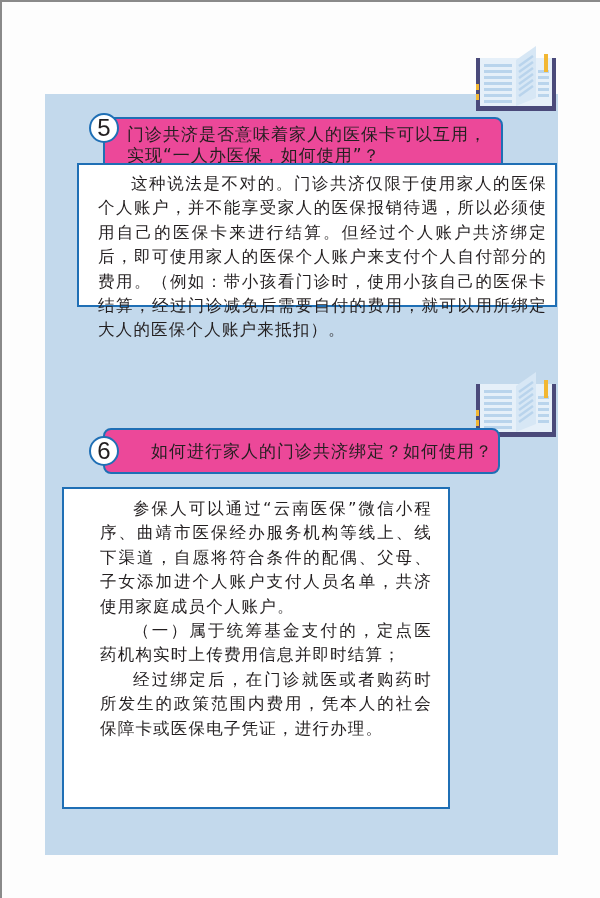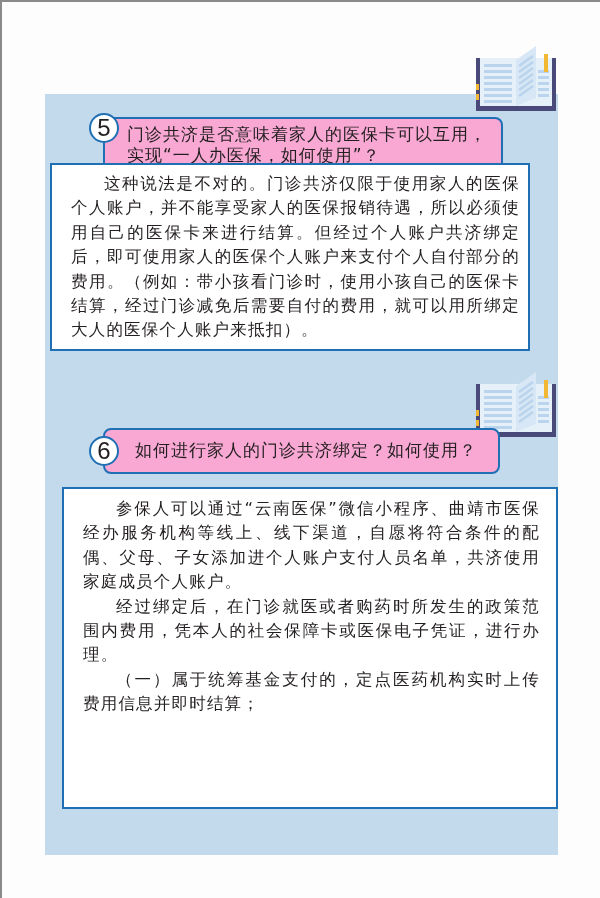--- a/index.html
+++ b/index.html
@@ -12,21 +12,21 @@
   .frame {
     position:absolute; left:0; top:0; width:598px; height:896px;
     border-left:2px solid #8a8a8a; border-top:2px solid #8a8a8a;
     border-bottom:2px solid #8a8a8a; border-right:1px solid #c8c8c8;
   }
   .panel {
     position:absolute; left:45px; top:94px; width:513px; height:761px;
     background:#c3d9ec;
   }
   .qbox {
-    position:absolute; background:#f9a8d4;
+    position:absolute; background:#ec4899;
     border:2px solid #1f6fb5; border-radius:8px;
     box-sizing:border-box;
   }
   .qnum {
     position:absolute; width:26px; height:26px; border-radius:50%;
     border:2px solid #1f6fb5; background:#ffffff;
     font-family:"Liberation Sans", sans-serif;
     font-size:24px; line-height:26px; text-align:center; color:#231f20;
   }
   .qtext {
@@ -87,21 +87,21 @@
 </svg>
 
 <div class="qbox" style="left:103px;top:117px;width:400px;height:55px;">
   <div class="qtext" style="left:22px;top:5px;">
     <div>门诊共济是否意味着家人的医保卡可以互用，</div>
     <div>实现“一人办医保，如何使用”？</div>
   </div>
 </div>
 <div class="qnum" style="left:89px;top:113px;">5</div>
 
-<div class="abox" style="left:50px;top:163px;width:480px;height:188px;padding:7px 8px 0 19px;">
+<div class="abox" style="left:77px;top:163px;width:480px;height:144px;padding:7px 8px 0 19px;">
   <p class="ind">这种说法是不对的。门诊共济仅限于使用家人的医保个人账户，并不能享受家人的医保报销待遇，所以必须使用自己的医保卡来进行结算。但经过个人账户共济绑定后，即可使用家人的医保个人账户来支付个人自付部分的费用。（例如：带小孩看门诊时，使用小孩自己的医保卡结算，经过门诊减免后需要自付的费用，就可以用所绑定大人的医保个人账户来抵扣）。</p>
 </div>
 
 <svg class="book" style="left:476px;top:368px;" width="80" height="72" viewBox="0 0 80 72">
   <rect x="0" y="16" width="4" height="52" fill="#4a4a7a"></rect>
   <rect x="76" y="16" width="4" height="52" fill="#4a4a7a"></rect>
   <rect x="0" y="64" width="80" height="5" fill="#4a4a7a"></rect>
   <rect x="4" y="16" width="72" height="48" fill="#e6f0f9"></rect>
   <g fill="#b9d4ec">
     <rect x="8" y="22" width="28" height="3"></rect>
@@ -127,23 +127,23 @@
     <rect x="62" y="40" width="11" height="3"></rect>
       <rect x="62" y="46" width="11" height="3"></rect>
     <rect x="62" y="52" width="11" height="3"></rect>
   </g>
   <rect x="68" y="12" width="4" height="18" fill="#f2b733"></rect>
   <rect x="-1" y="42" width="4" height="6" fill="#f2b733"></rect>
   <rect x="-1" y="52" width="4" height="6" fill="#f2b733"></rect>
 </svg>
 
 <div class="qbox" style="left:103px;top:428px;width:397px;height:46px;">
-  <div class="qtext" style="left:30px;top:11px;font-family:Liberation Mono, monospace;">
+  <div class="qtext" style="left:46px;top:11px;">
     <div>如何进行家人的门诊共济绑定？如何使用？</div>
   </div>
 </div>
 <div class="qnum" style="left:89px;top:436px;">6</div>
 
-<div class="abox" style="left:62px;top:487px;width:496px;height:322px;padding:8px 16px 0 19px;">
+<div class="abox" style="left:62px;top:487px;width:388px;height:322px;padding:8px 16px 0 36px;">
   <p class="ind">参保人可以通过“云南医保”微信小程序、曲靖市医保经办服务机构等线上、线下渠道，自愿将符合条件的配偶、父母、子女添加进个人账户支付人员名单，共济使用家庭成员个人账户。</p>
+  <p class="ind">（一）属于统筹基金支付的，定点医药机构实时上传费用信息并即时结算；</p>
   <p class="ind">经过绑定后，在门诊就医或者购药时所发生的政策范围内费用，凭本人的社会保障卡或医保电子凭证，进行办理。</p>
-  <p class="ind">（一）属于统筹基金支付的，定点医药机构实时上传费用信息并即时结算；</p>
 </div>
 
 </body></html>

